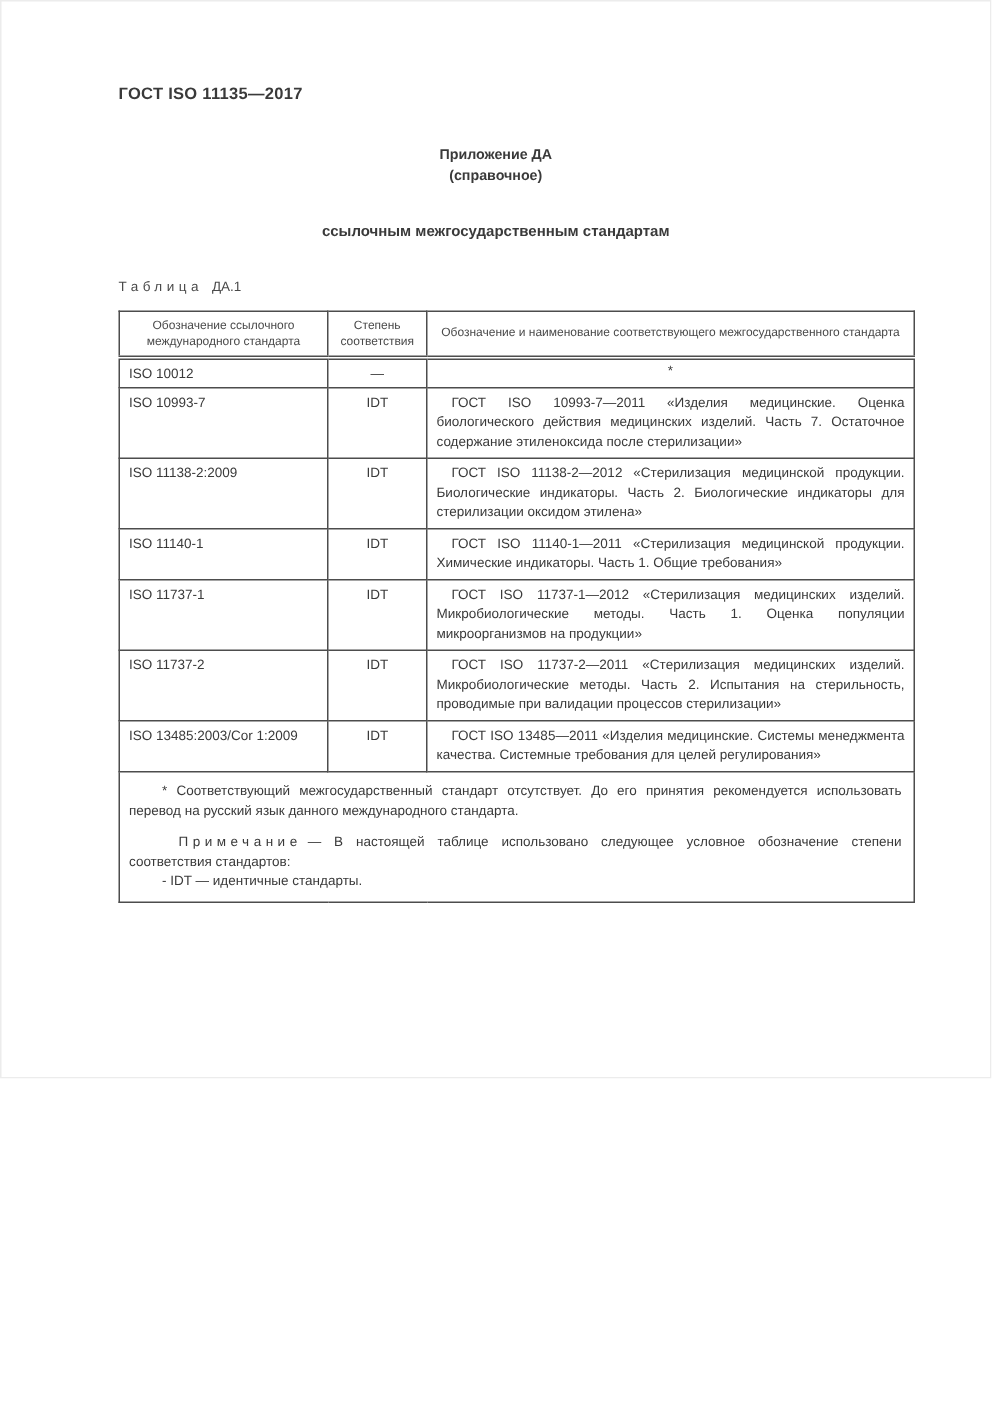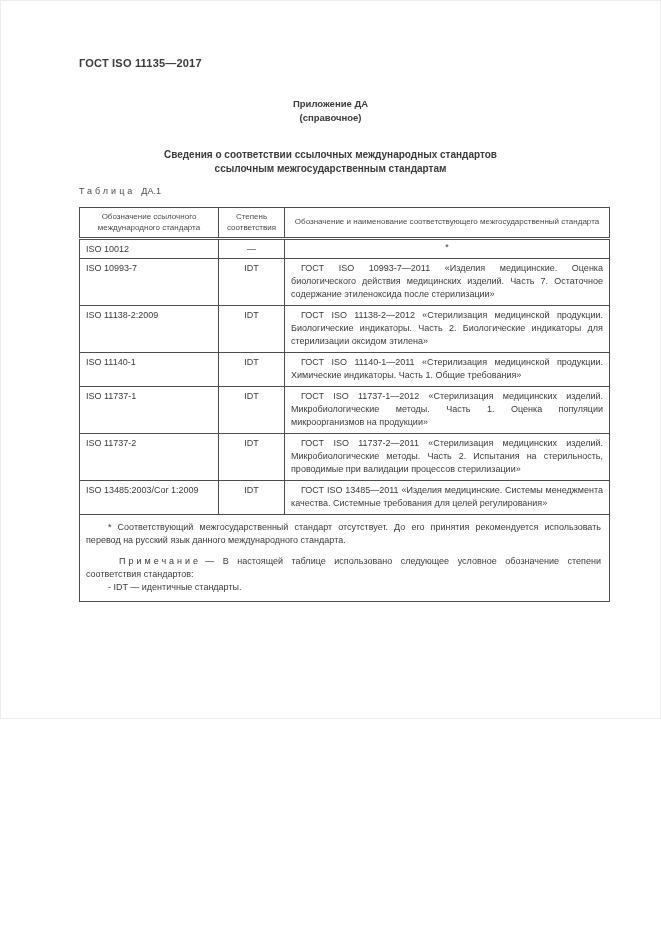--- a/index.html
+++ b/index.html
@@ -144,39 +144,38 @@
 <div class="page">
 
   <div class="doc-code">ГОСТ ISO 11135—2017</div>
 
   <div class="annex">
     <div>Приложение ДА</div>
     <div>(справочное)</div>
   </div>
 
   <div class="section-title">
-    <div>Сведения о соответствии ссылочных международных стандартов</div>
     <div>ссылочным межгосударственным стандартам</div>
   </div>
 
   <div class="table-caption">
     <span class="spaced">Таблица</span><span>ДА.1</span>
   </div>
 
   <table class="std">
     <colgroup>
       <col class="c1">
       <col class="c2">
       <col class="c3">
     </colgroup>
     <thead>
       <tr>
         <th>Обозначение ссылочного международного стандарта</th>
         <th>Степень соответствия</th>
-        <th>Обозначение и наименование соответствующего межгосударственный стандарта</th>
+        <th>Обозначение и наименование соответствующего межгосударственного стандарта</th>
       </tr>
     </thead>
     <tbody>
       <tr>
         <td class="ref">ISO 10012</td>
         <td class="degree">—</td>
         <td class="match center-star">*</td>
       </tr>
       <tr>
         <td class="ref">ISO 10993-7</td>

